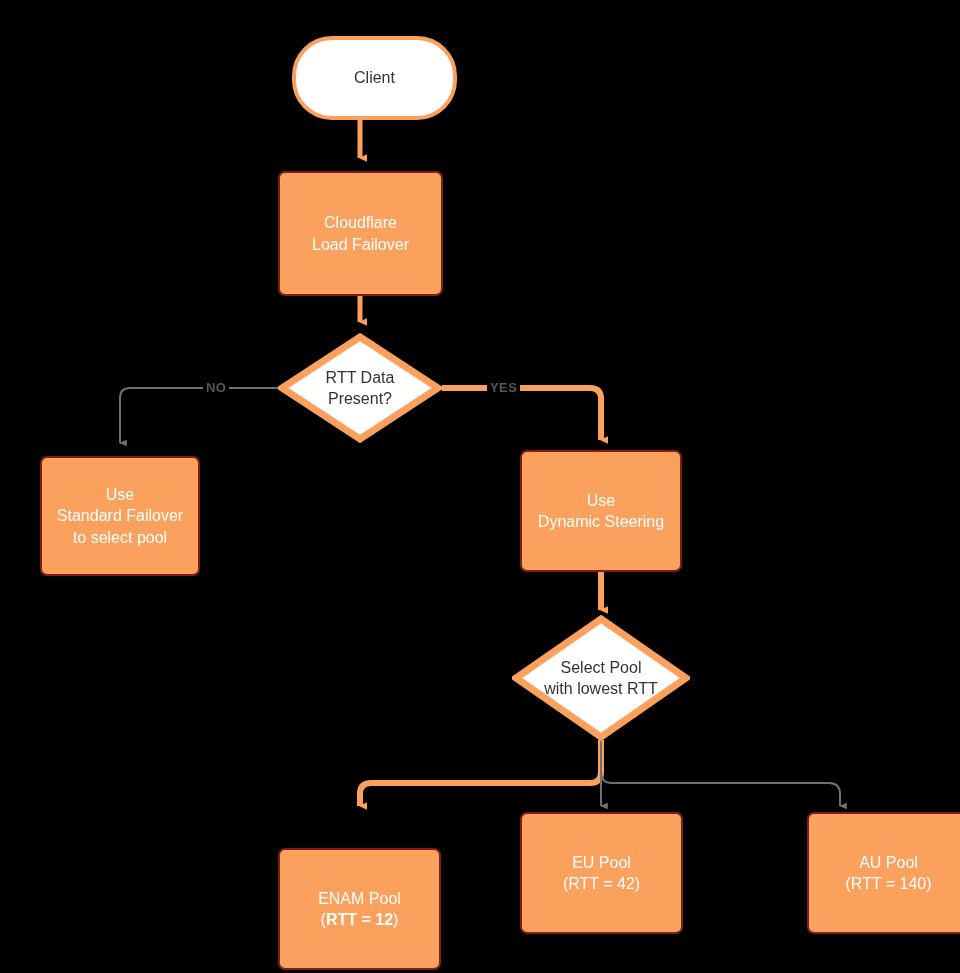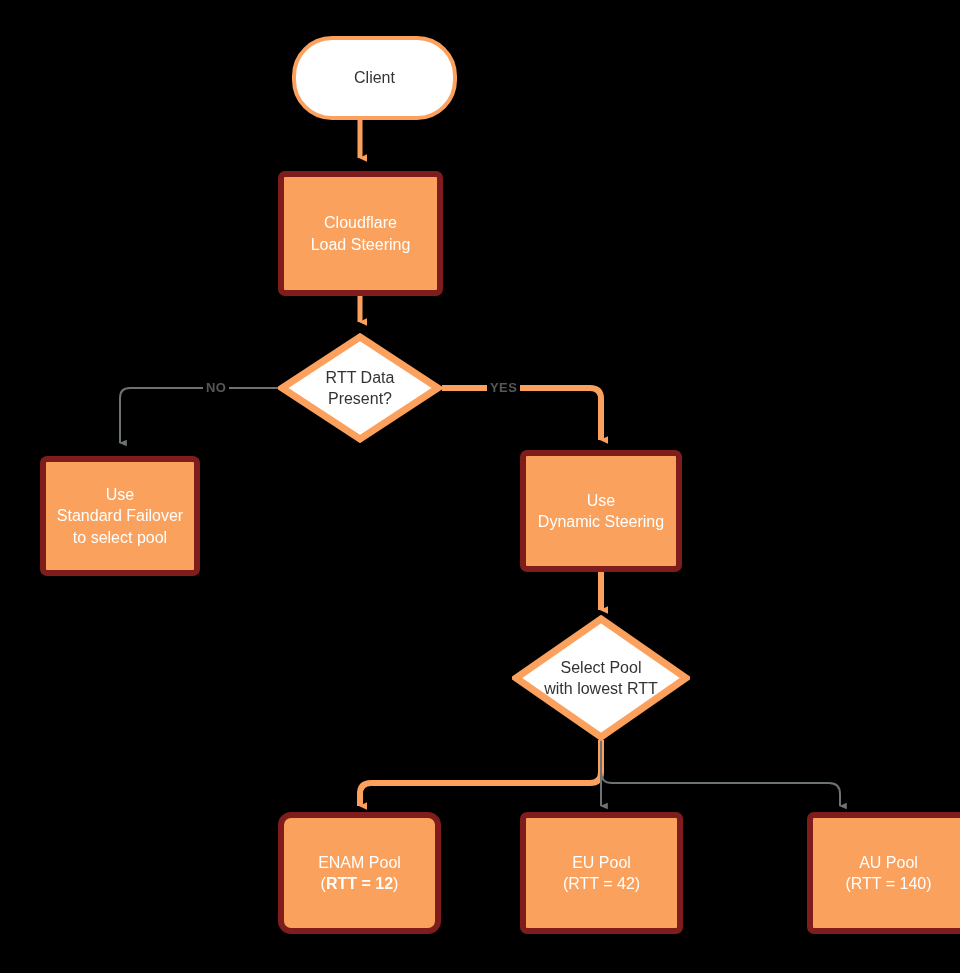--- a/index.html
+++ b/index.html
@@ -29,21 +29,21 @@
     align-items: center;
     justify-content: center;
     text-align: center;
     line-height: 1.32;
     z-index: 5;
   }
   .node .txt { display: block; }
   
   .proc {
     background: #f9a15d;
-    border: 6px solid #7f1d1d;
+    border: 2px solid #7f1d1d;
     border-radius: 7px;
     color: #ffffff;
     font-size: 16px;
   }
   
   .stadium {
     background: #ffffff;
     border: 4px solid #fba15d;
     border-radius: 40px;
     color: #333333;
@@ -109,21 +109,21 @@
     <path d="M601,740 L601,772 Q601,783 612,783 L829,783 Q840,783 840,794 L840,806" fill="none" stroke="#6d7275" stroke-width="2" marker-end="url(#ah-gray)"></path>
   </svg>
 
   <div class="node stadium" style="left:292px; top:36px; width:165px; height:84px;">
     <span class="txt">Client</span>
   </div>
 
   <div class="node proc" style="left:278px; top:171px; width:165px; height:125px;">
     <span>
       <span class="txt">Cloudflare</span>
-      <span class="txt">Load Steering</span>
+      <span class="txt">Load Failover</span>
     </span>
   </div>
 
   <div class="node decision" style="left:278px; top:333px; width:164px; height:110px;">
     <svg class="dia" viewBox="0 0 164 110" preserveAspectRatio="none">
       <polygon points="82,4 160,55 82,106 4,55" fill="#ffffff" stroke="#fba15d" stroke-width="7"></polygon>
     </svg>
     <span class="txt">
       <span class="txt">RTT Data</span>
       <span class="txt">Present?</span>
@@ -152,21 +152,21 @@
   <div class="node decision" style="left:512px; top:615px; width:178px; height:126px;">
     <svg class="dia" viewBox="0 0 178 126" preserveAspectRatio="none">
       <polygon points="89,4 174,63 89,122 4,63" fill="#ffffff" stroke="#fba15d" stroke-width="7"></polygon>
     </svg>
     <span class="txt">
       <span class="txt">Select Pool</span>
       <span class="txt">with lowest RTT</span>
     </span>
   </div>
 
-  <div class="node proc" style="left:278px; top:812px; width:163px; height:122px;border-radius:13px;">
+  <div class="node proc" style="left:278px; top:848px; width:163px; height:122px;">
     <span>
       <span class="txt">ENAM Pool</span>
       <span class="txt"><span>(</span><b>RTT = 12</b><span>)</span></span>
     </span>
   </div>
 
   <div class="node proc" style="left:520px; top:812px; width:163px; height:122px;">
     <span>
       <span class="txt">EU Pool</span>
       <span class="txt">(RTT = 42)</span>

